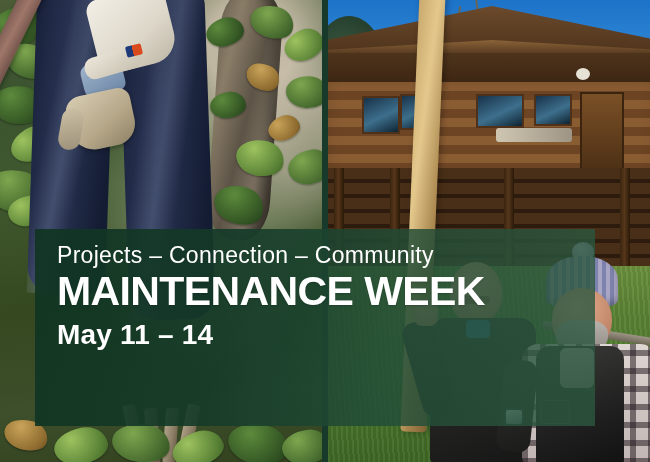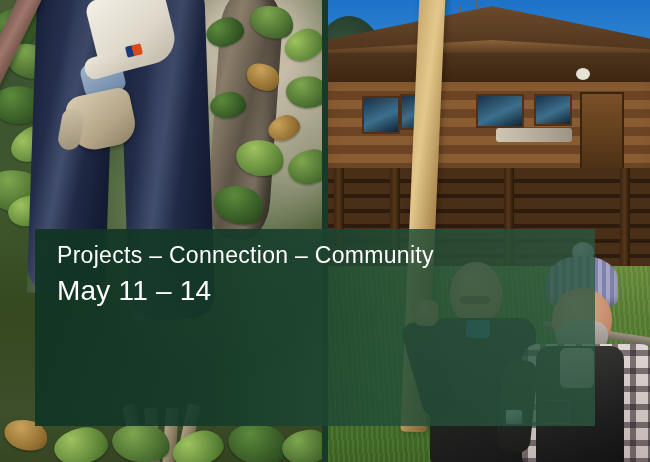--- a/index.html
+++ b/index.html
@@ -185,21 +185,21 @@
     font-weight:bold;
     letter-spacing:-.6px;
     line-height:.96;
     margin:0;
     white-space:nowrap;
     text-shadow:0 1px 2px rgba(0,0,0,.18);
   }
   .headline .l2{display:block;}
   .dates{
     font-size:28px;
-    font-weight:400;
+    font-weight:700;
     letter-spacing:.2px;
     line-height:1.1;
     margin:8px 0 0 0;
     white-space:nowrap;
   }
 </style>
 </head>
 <body>
 
 <div class="banner">
@@ -313,17 +313,18 @@
         <div style="position:absolute;left:14px;top:152px;width:28px;height:22px;background:#2a2a28;border:1px solid #3e3e3a;border-radius:3px"></div>
         <div class="arm" style="left:-26px;top:112px;width:34px;height:92px;background:linear-gradient(160deg,#343432,#1b1b1a);transform:rotate(6deg)"></div>
         <div class="watch" style="left:-22px;top:160px"></div>
       </div>
     </div>
   </div>
 
   <div class="overlay">
     <p class="eyebrow">Projects – Connection – Community</p>
     <h1 class="headline">
+      <span class="l2">MAINTENANCE WEEK</span>
     </h1>
     <p class="dates">May 11 – 14</p>
   </div>
 
 </div>
 
 </body></html>

